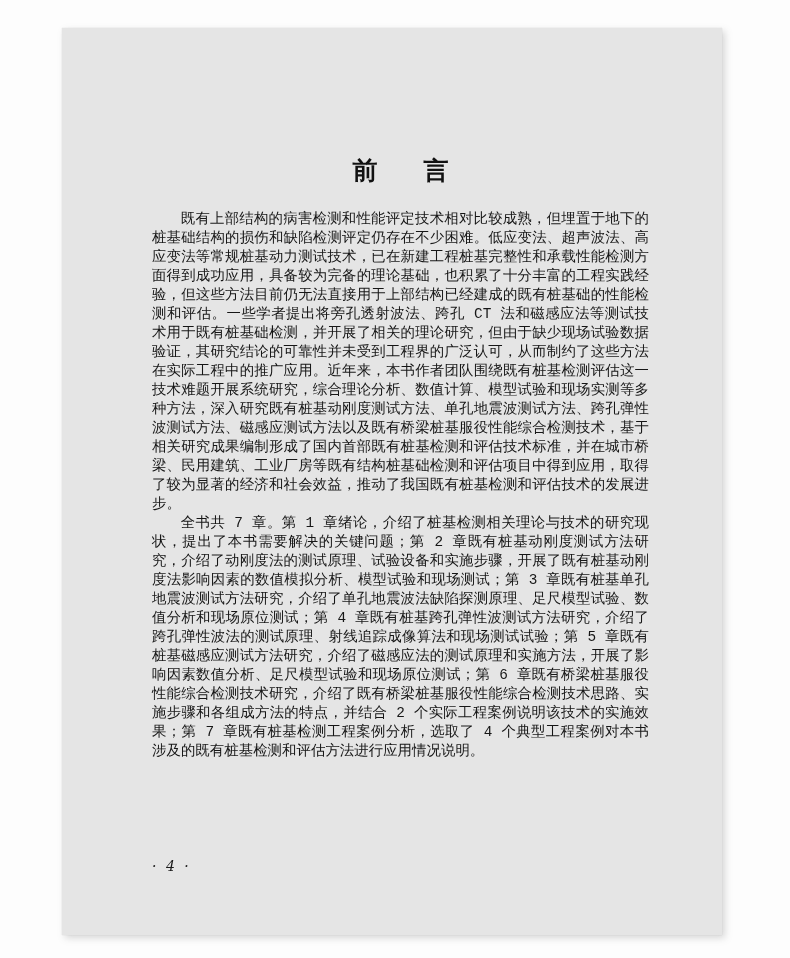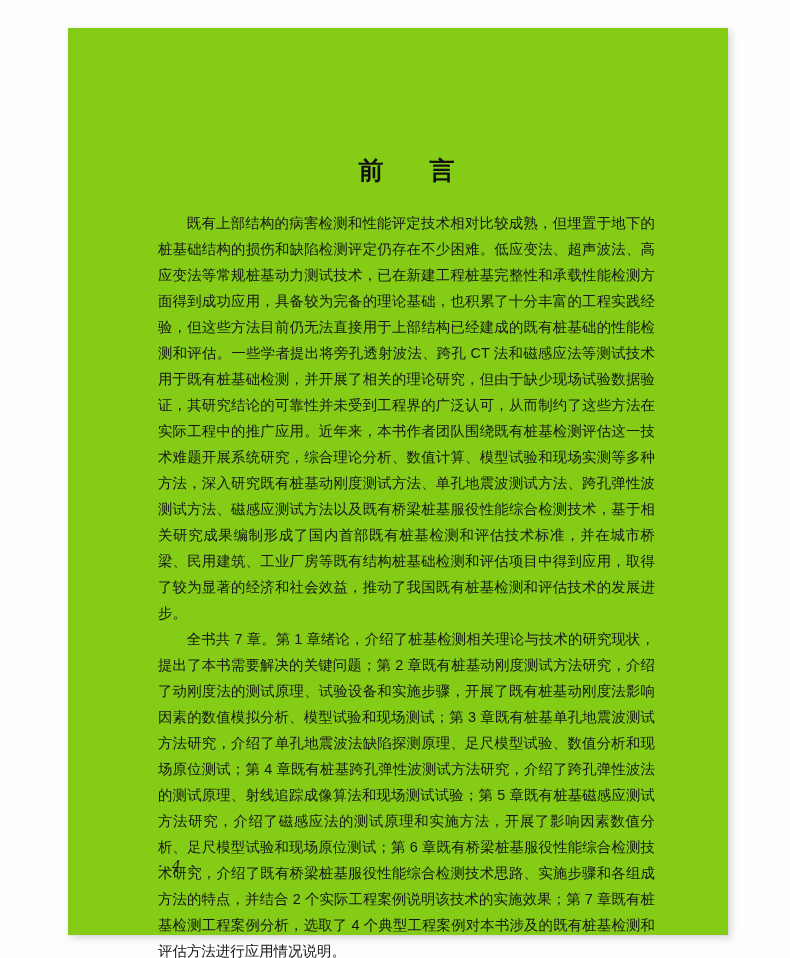--- a/index.html
+++ b/index.html
@@ -15,25 +15,25 @@
   }
   #canvas {
     position: relative;
     width: 790px;
     height: 958px;
     background: #fdfdfd;
   }
   
   #page {
     position: absolute;
-    left: 68px;
+    left: 62px;
     top: 28px;
     width: 660px;
     height: 907px;
-    background: #84cc16;
+    background: #e5e5e5;
     box-shadow: 3px 3px 7px rgba(130,130,130,0.30),
                 0 0 1px rgba(160,160,160,0.35);
   }
   
   #typeblock {
     position: absolute;
     left: 90px;
     top: 128px;
     width: 497px;
   }
@@ -44,28 +44,28 @@
     letter-spacing: 0.42em;
     text-indent: 0.42em;
     color: #111111;
     margin: 0 0 24px 0;
     line-height: 1.2;
     font-family: "DejaVu Serif", "Liberation Serif", serif;
   }
   .para {
     margin: 0;
     font-size: 14.4px;
-    line-height: 26px;
+    line-height: 19px;
     color: #161616;
     text-align: justify;
     text-align-last: left;
     text-indent: 2em;
     text-justify: inter-character;
     word-break: break-all;
-    font-family: Liberation Sans, sans-serif;
+    font-family: Liberation Mono, monospace;
     letter-spacing: 0.004em;
   }
   #page-folio {
     position: absolute;
     left: 90px;
     top: 830px;
     width: 497px;
     font-family: "DejaVu Serif", "Liberation Serif", serif;
     font-style: italic;
     font-size: 14px;

